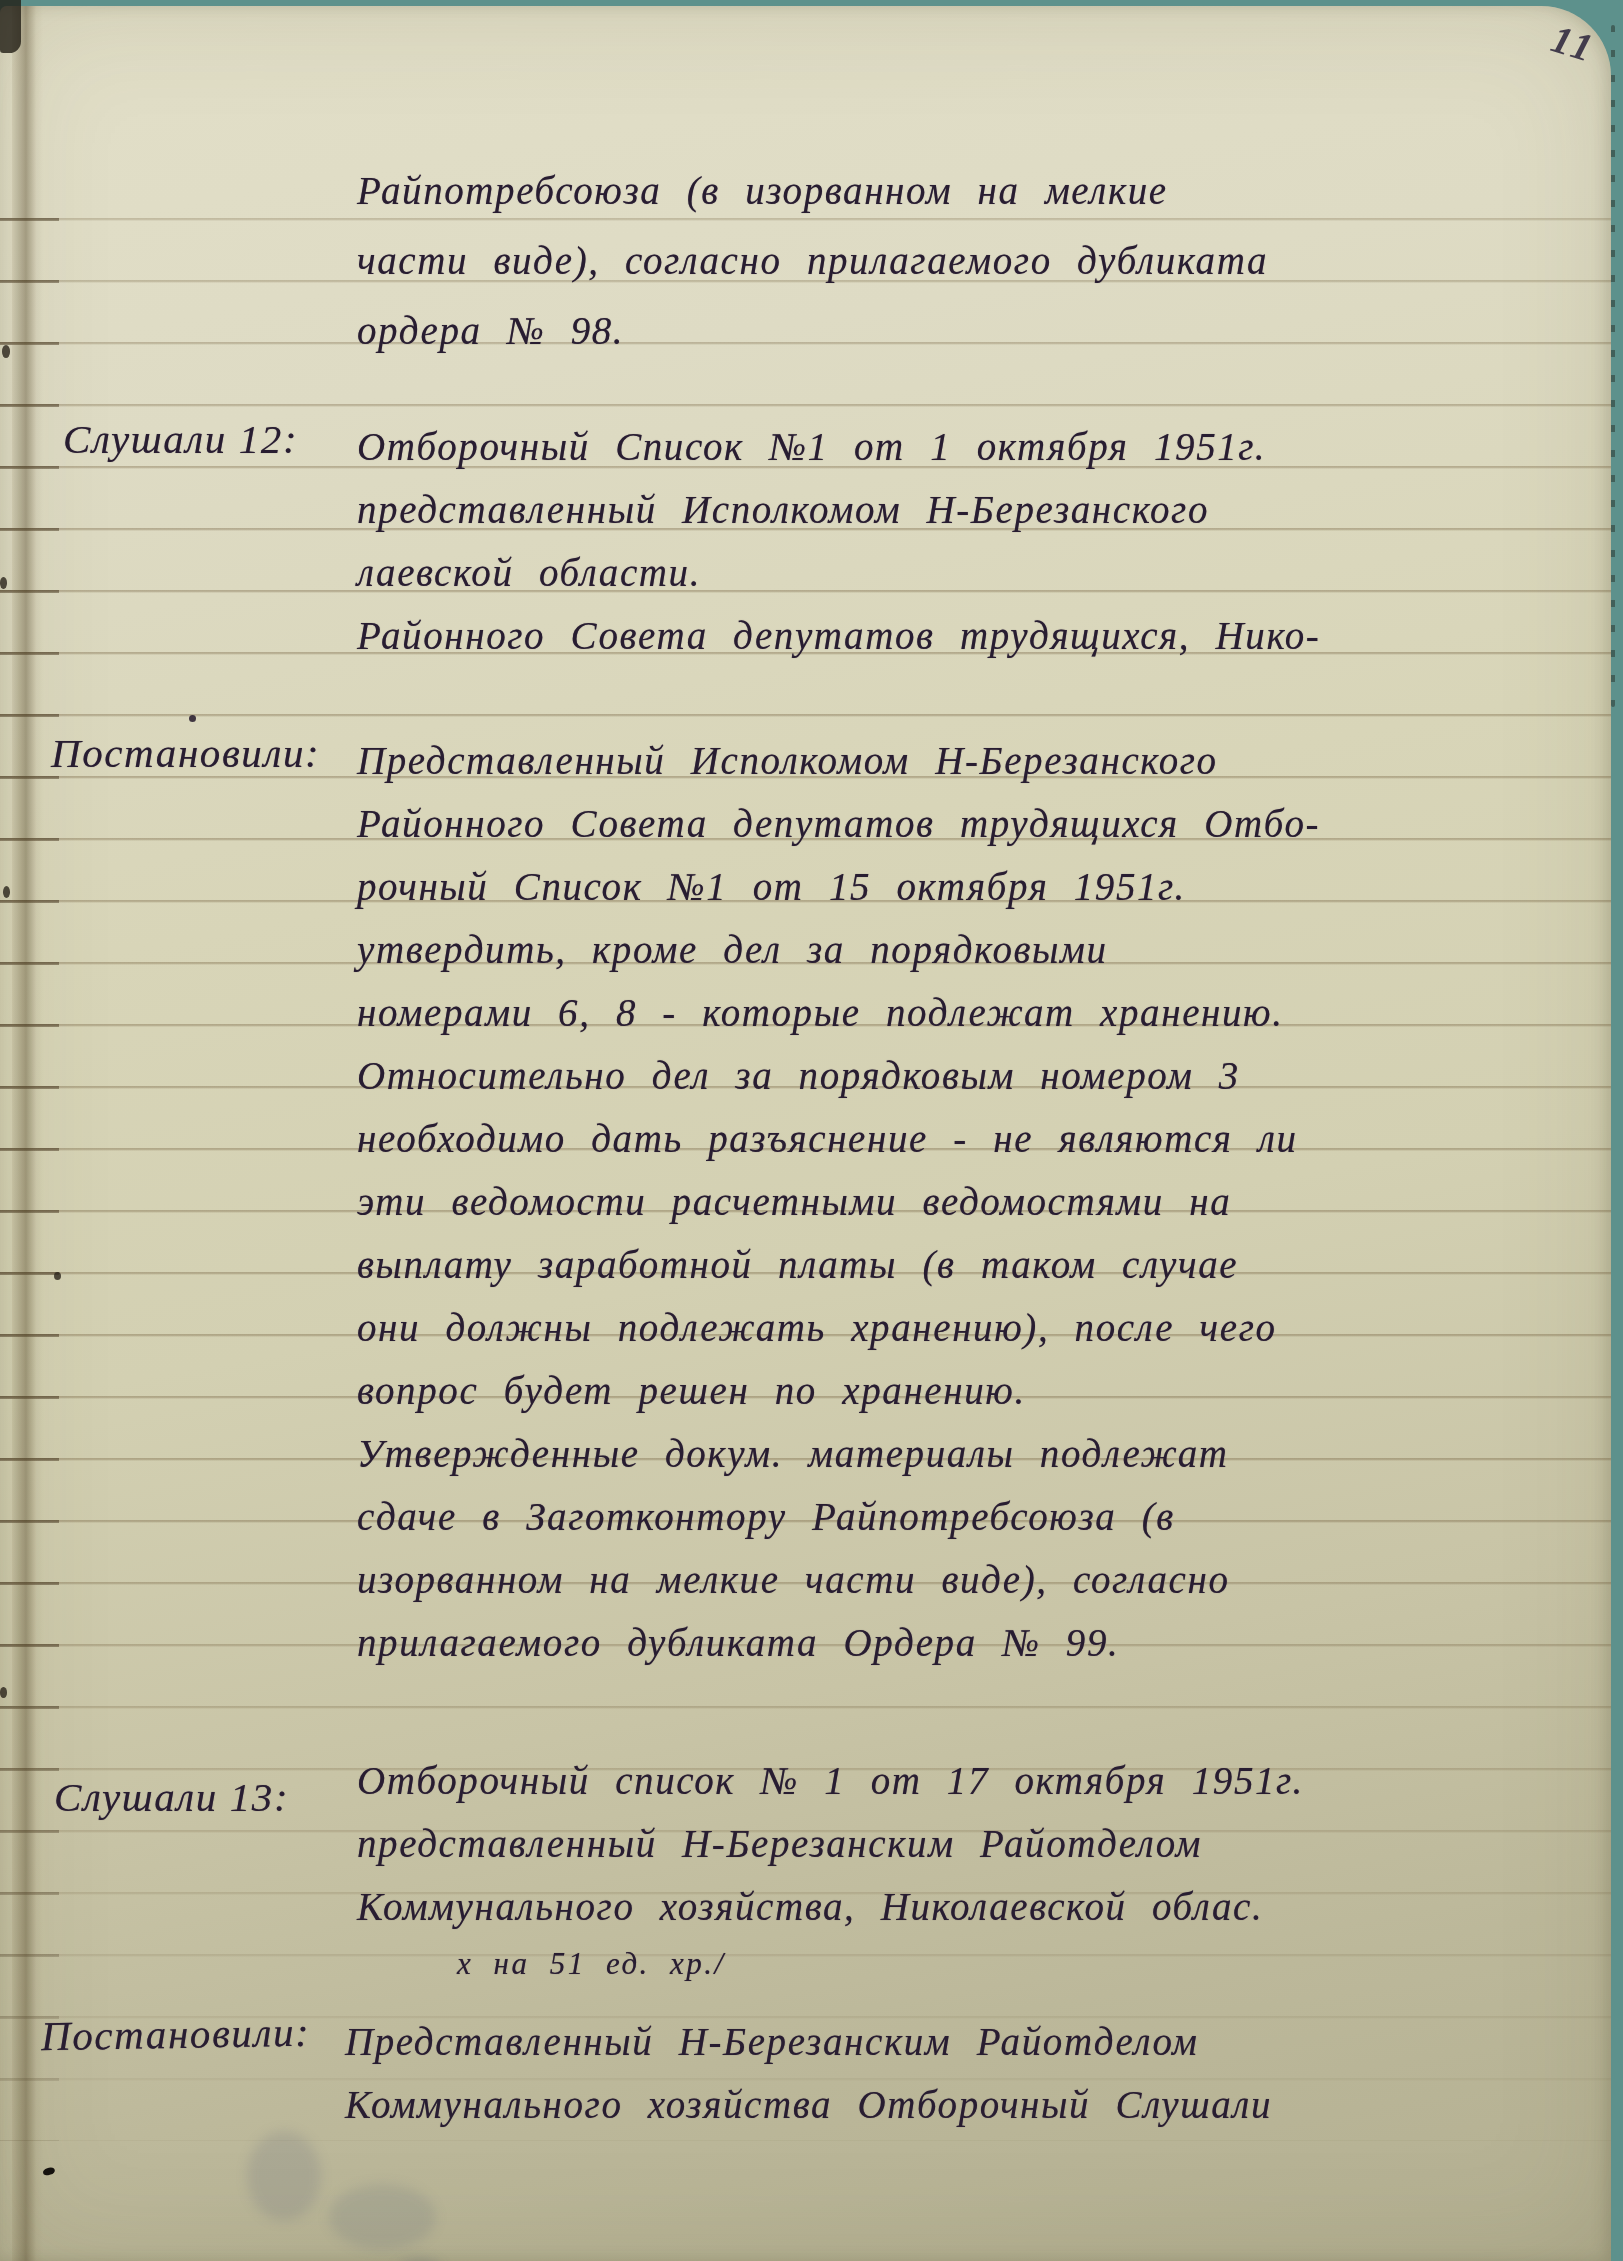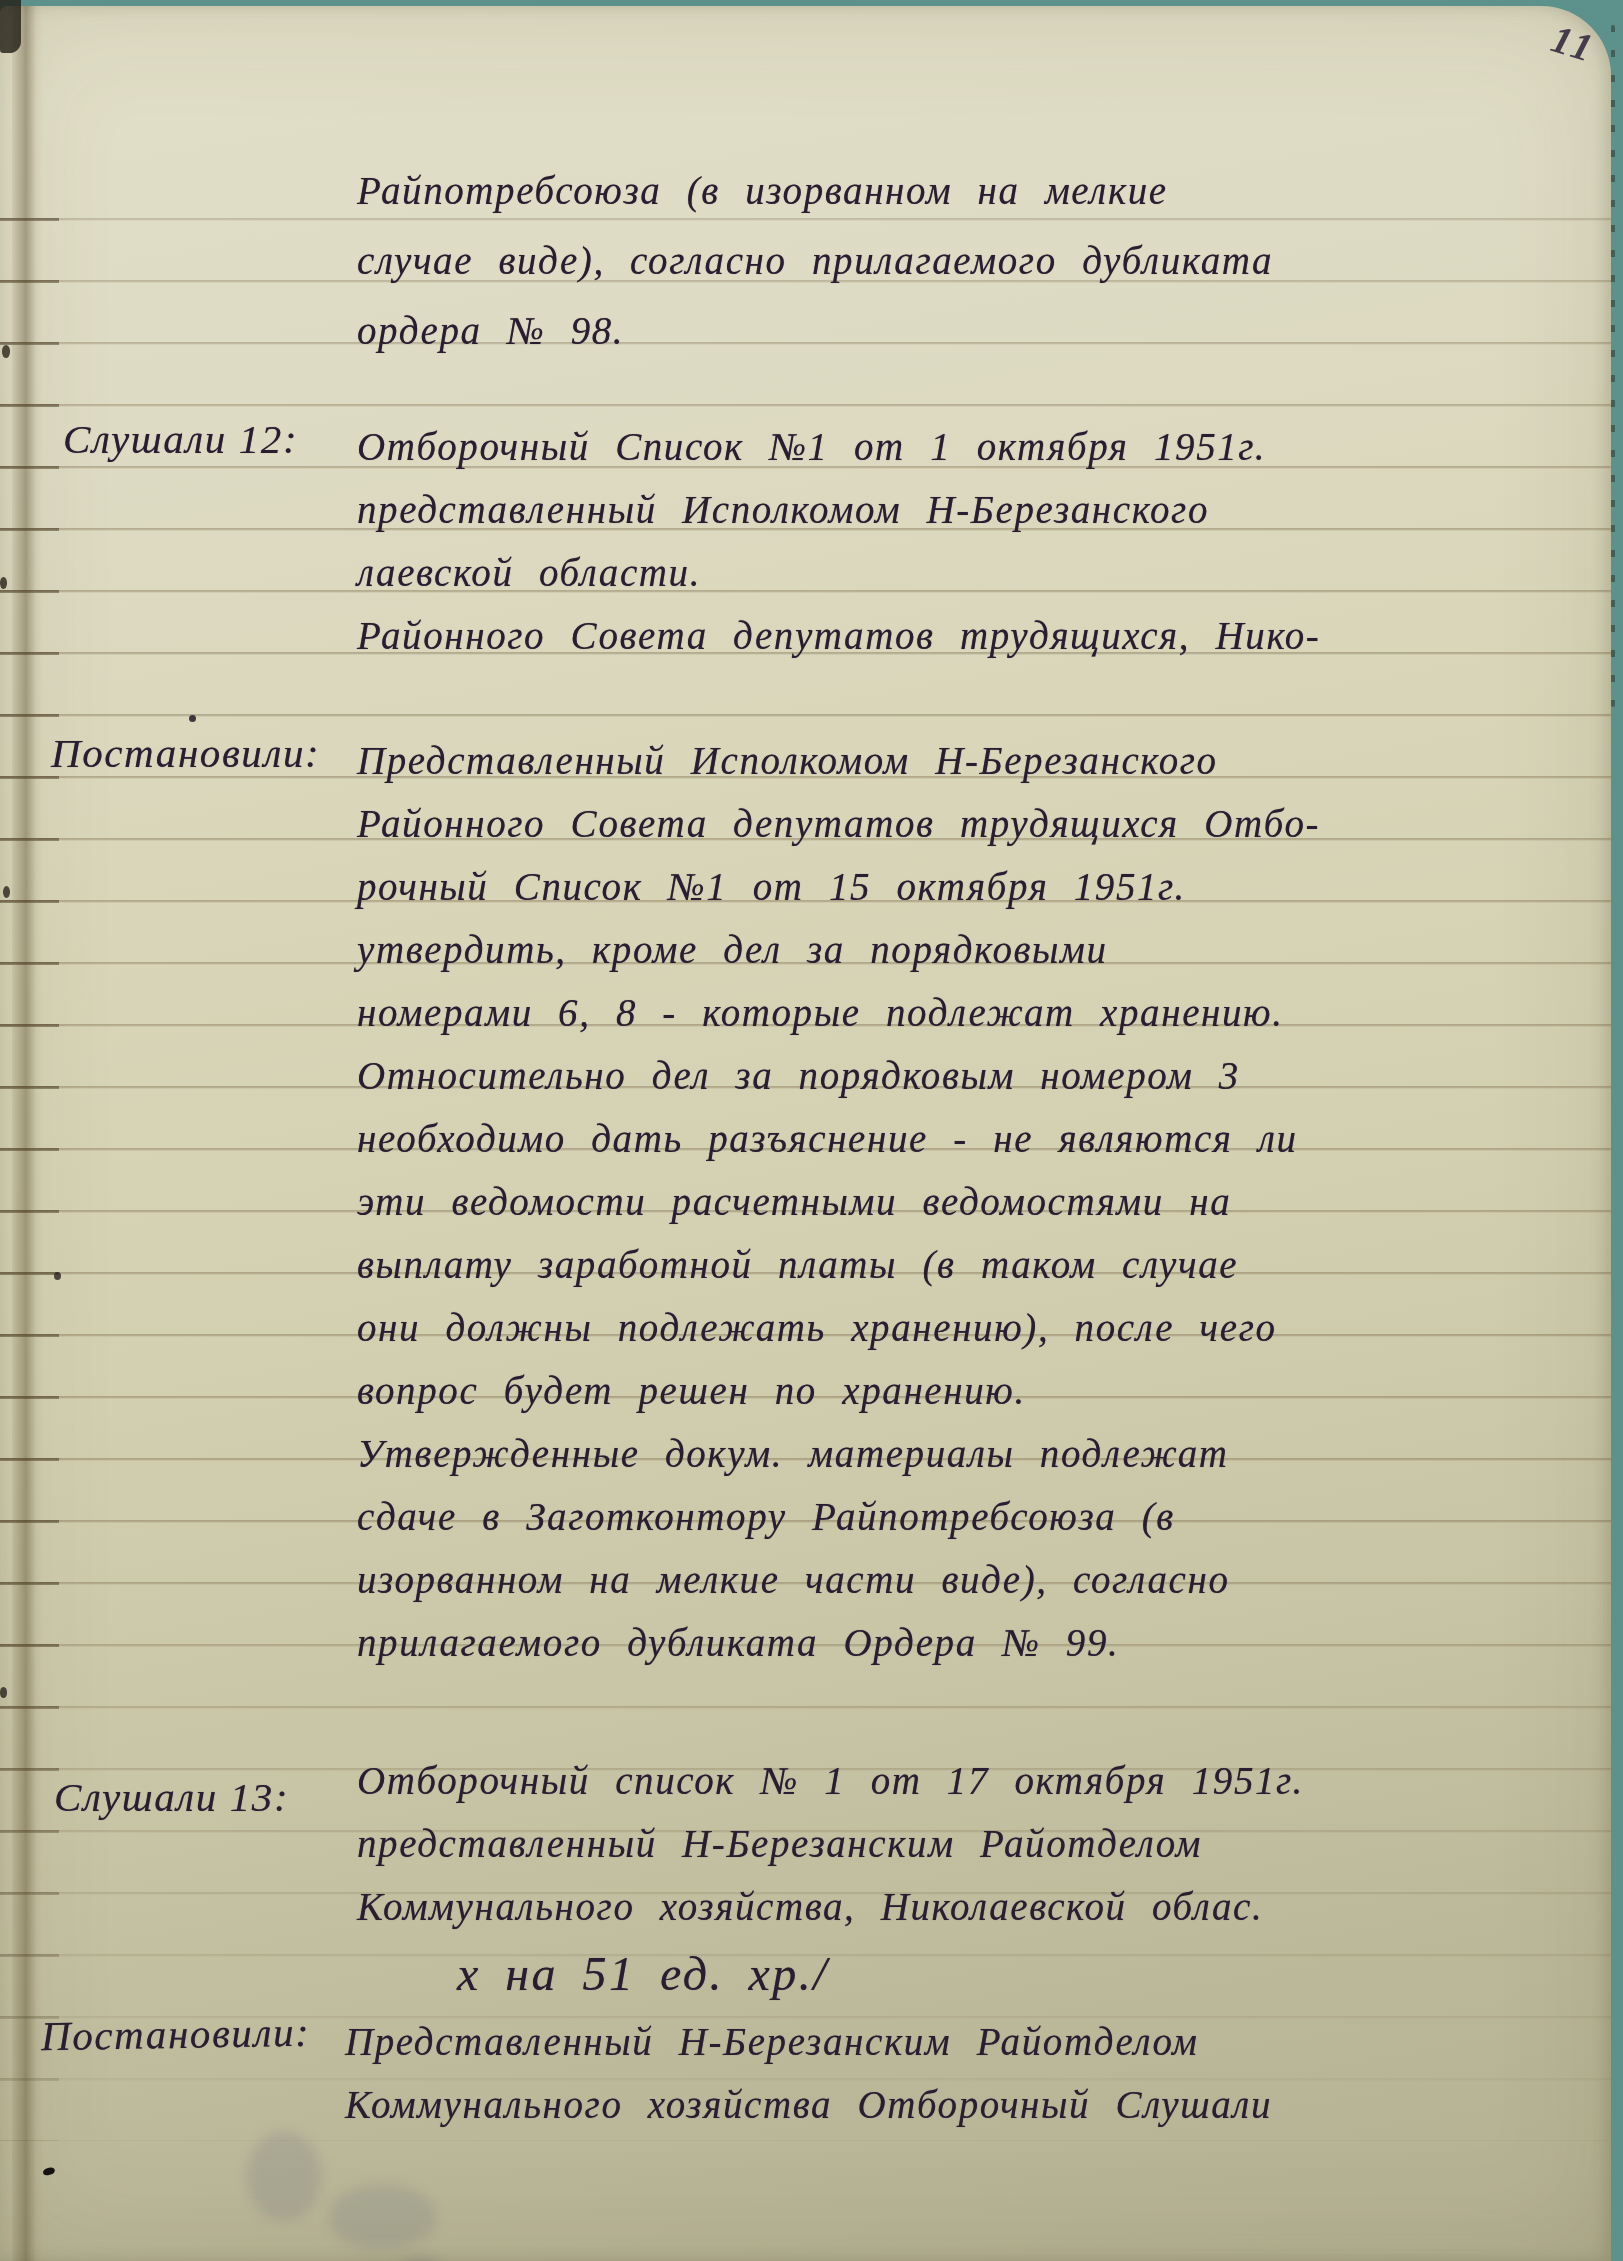--- a/index.html
+++ b/index.html
@@ -85,40 +85,40 @@
   .block .body .line { height:63px; line-height:63px; }
   .b0 { top:150px; }  .b0 .body { }
   .b0 .body .line { height:70px; line-height:70px; }
   .b1 { top:409px; }  .b1 .label { left:63px; }
   .b2 { top:723px; }  .b2 .label { left:51px; }
   .b3 { top:1743px; } .b3 .label { left:54px;margin-top:24px; }
   .b4 { top:2004px; } .b4 .label { left:41px; transform:rotate(-1deg); }
   .b4 .body { margin-left:345px; }
   .note {
     position:absolute; left:457px; top:1940px;
-    font-size:48px; font-style:italic; color:#281d31;
+    font-size:31px; font-style:italic; color:#281d31;
     letter-spacing:2.5px; word-spacing:10px; white-space:nowrap;
     text-shadow:0 0 0.8px rgba(40,25,55,.6);
   }
 </style>
 </head>
 <body>
 
 <div id="canvas">
   <div class="paper">
     <div class="rules"></div>
     <div class="rule-ticks"></div>
     <div class="crease"></div>
 
     <div class="page-number">11</div>
 
     <div class="block b0">
       <div class="body">
           <div class="line">Райпотребсоюза (в изорванном на мелкие</div>
-          <div class="line">случае виде), согласно прилагаемого дубликата</div>
+          <div class="line">части виде), согласно прилагаемого дубликата</div>
           <div class="line">ордера № 98.</div>
         </div>
     </div>
 
     <div class="block b1">
       <div class="label">Слушали 12:</div>
       <div class="body">
           <div class="line">Отборочный Список №1 от 1 октября 1951г.</div>
           <div class="line">представленный Исполкомом Н-Березанского</div>
           <div class="line">лаевской области.</div>

